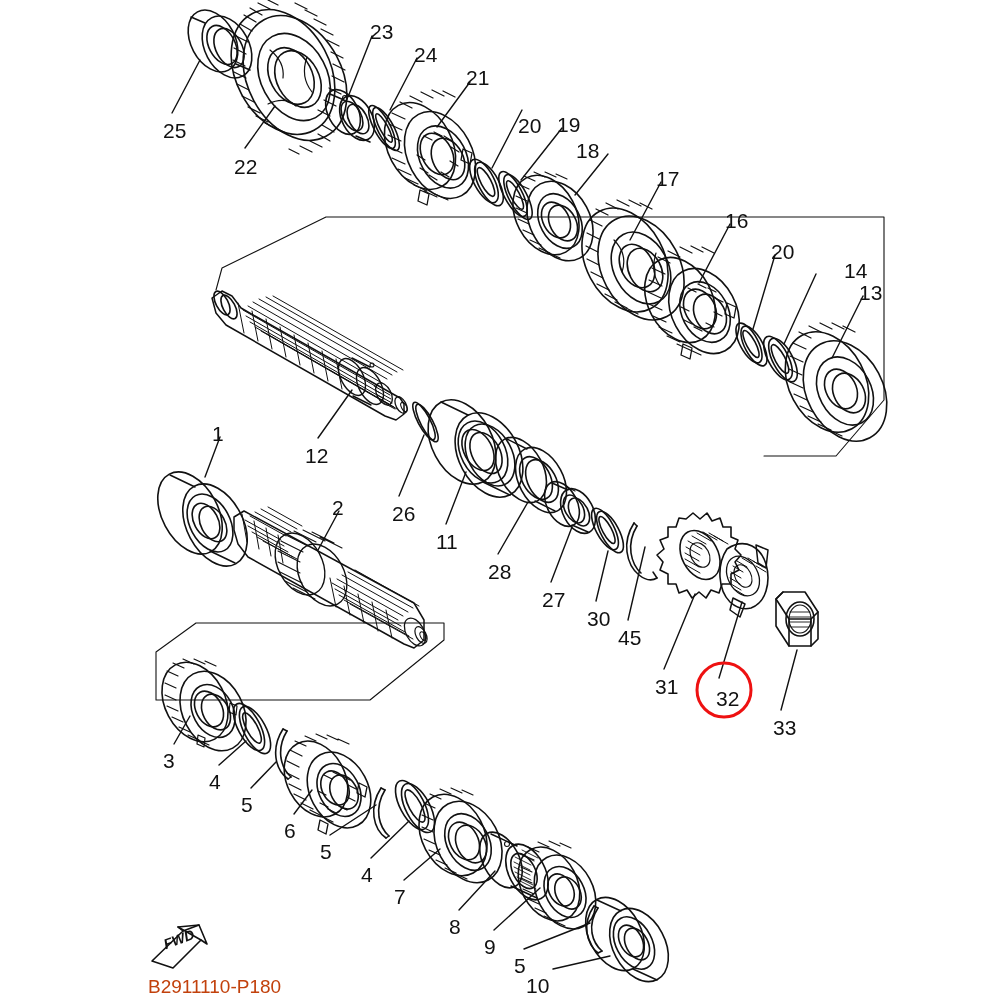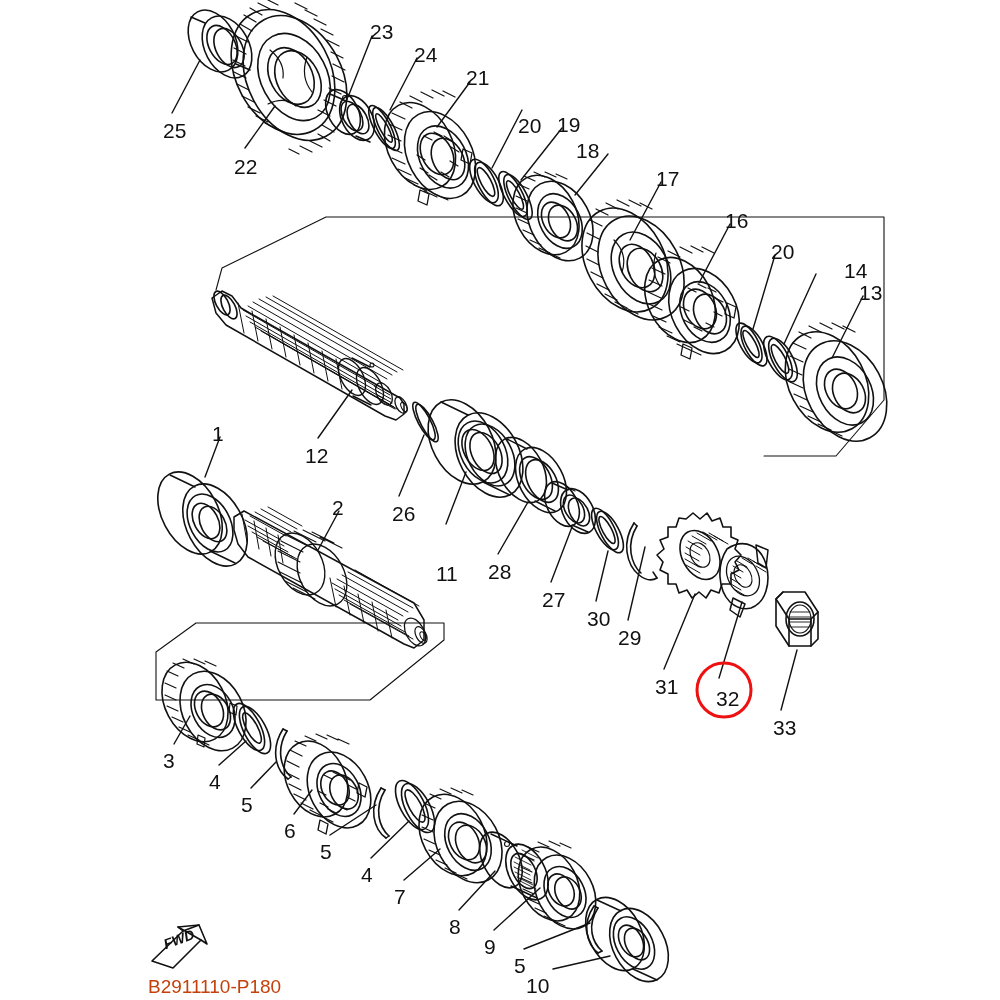--- a/index.html
+++ b/index.html
@@ -518,39 +518,39 @@
       <div class="cal" style="left: 209px; top: 771px;">4</div>
       <div class="cal" style="left: 241px; top: 794px;">5</div>
       <div class="cal" style="left: 284px; top: 820px;">6</div>
       <div class="cal" style="left: 320px; top: 841px;">5</div>
       <div class="cal" style="left: 361px; top: 864px;">4</div>
       <div class="cal" style="left: 394px; top: 886px;">7</div>
       <div class="cal" style="left: 449px; top: 916px;">8</div>
       <div class="cal" style="left: 484px; top: 936px;">9</div>
       <div class="cal" style="left: 514px; top: 955px;">5</div>
       <div class="cal" style="left: 526px; top: 975px;">10</div>
-      <div class="cal" style="left: 436px; top: 531px; margin-top: 32px;">11</div>
+      <div class="cal" style="left: 436px; top: 531px;">11</div>
       <div class="cal" style="left: 305px; top: 445px;">12</div>
       <div class="cal" style="left: 859px; top: 282px;">13</div>
       <div class="cal" style="left: 812px; top: 260px; margin-left: 32px;">14</div>
       <div class="cal" style="left: 771px; top: 241px;">20</div>
       <div class="cal" style="left: 725px; top: 210px;">16</div>
       <div class="cal" style="left: 656px; top: 168px;">17</div>
       <div class="cal" style="left: 576px; top: 140px;">18</div>
       <div class="cal" style="left: 557px; top: 114px;">19</div>
       <div class="cal" style="left: 518px; top: 100px; margin-top: 15px;">20</div>
       <div class="cal" style="left: 466px; top: 67px;">21</div>
       <div class="cal" style="left: 234px; top: 156px;">22</div>
       <div class="cal" style="left: 370px; top: 21px;">23</div>
       <div class="cal" style="left: 414px; top: 44px;">24</div>
       <div class="cal" style="left: 163px; top: 120px;">25</div>
       <div class="cal" style="left: 392px; top: 503px; text-align: center;">26</div>
       <div class="cal" style="left: 542px; top: 589px;">27</div>
       <div class="cal" style="left: 488px; top: 561px;">28</div>
-      <div class="cal" style="left: 618px; top: 627px;">29</div>
+      <div class="cal" style="left: 618px; top: 627px;">45</div>
       <div class="cal" style="left: 587px; top: 608px;">30</div>
       <div class="cal" style="left: 655px; top: 676px;">31</div>
       <div class="cal" style="left: 716px; top: 688px;">32</div>
       <div class="cal" style="left: 773px; top: 717px;">33</div>
     </div>
 
   <div class="partno">B2911110-P180</div>
 
 </div>
 

